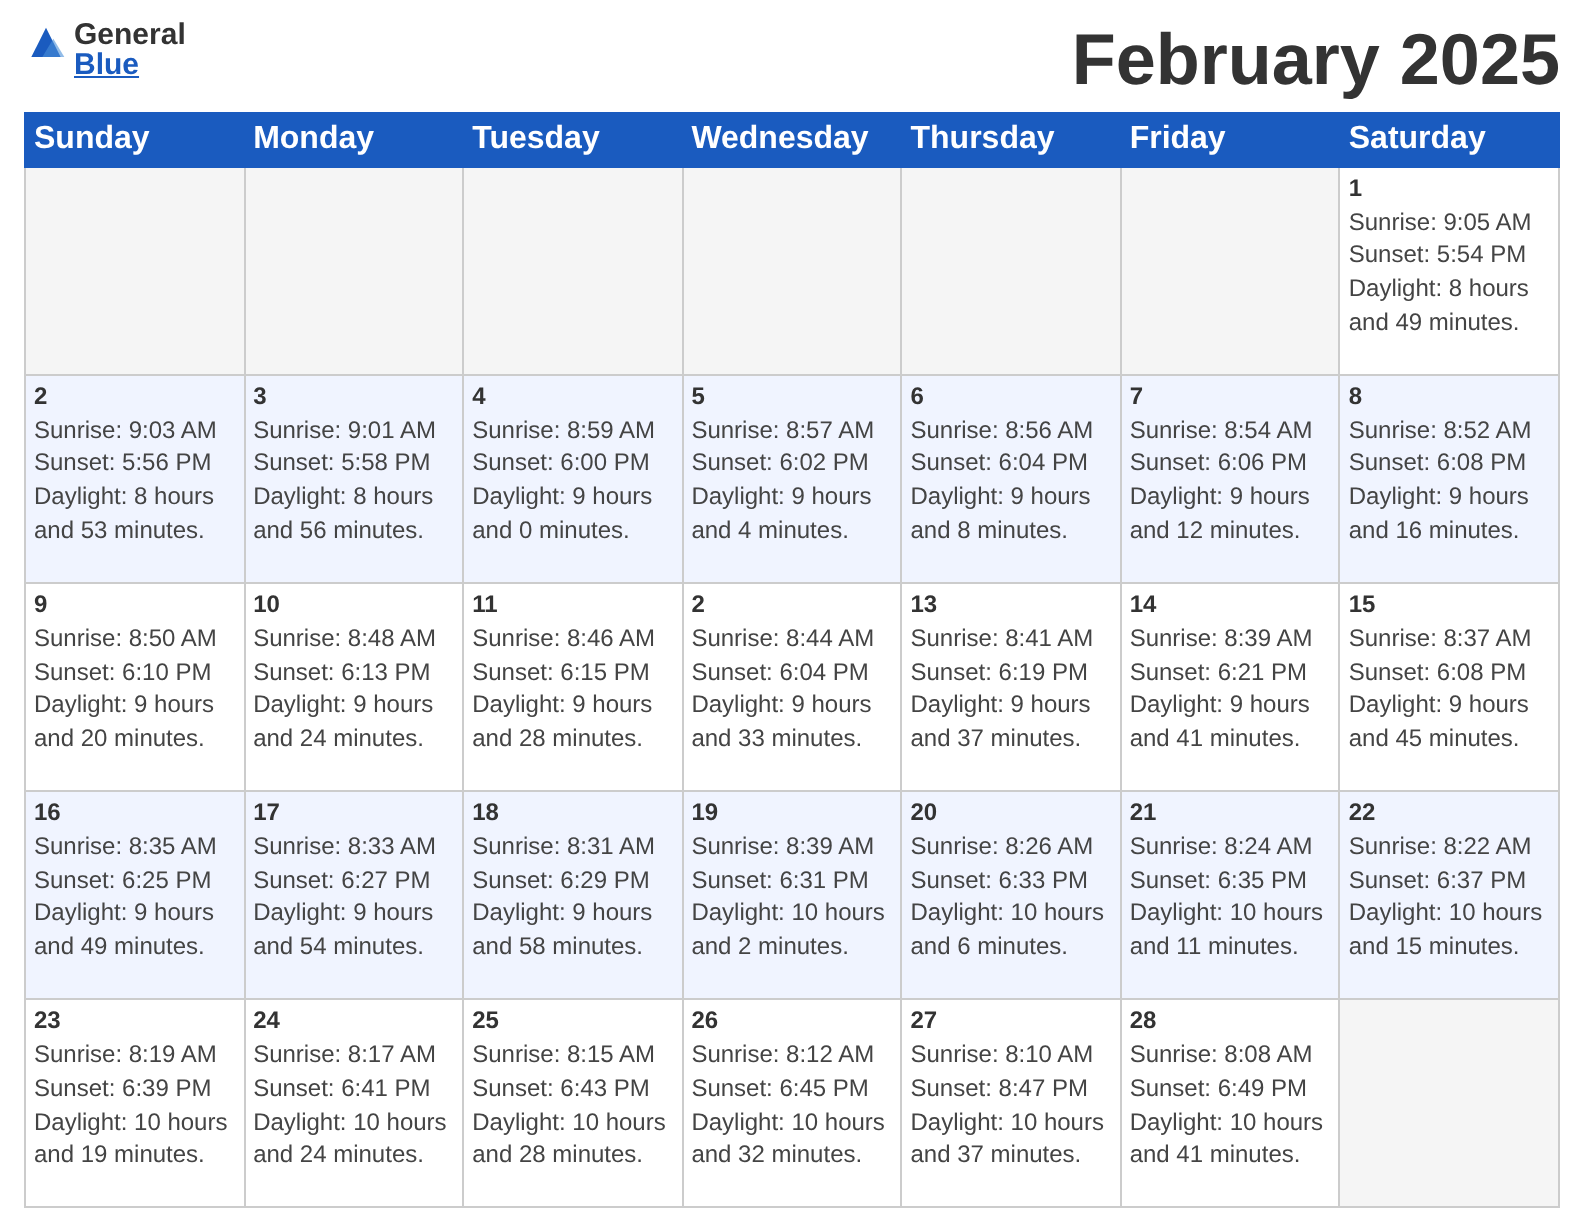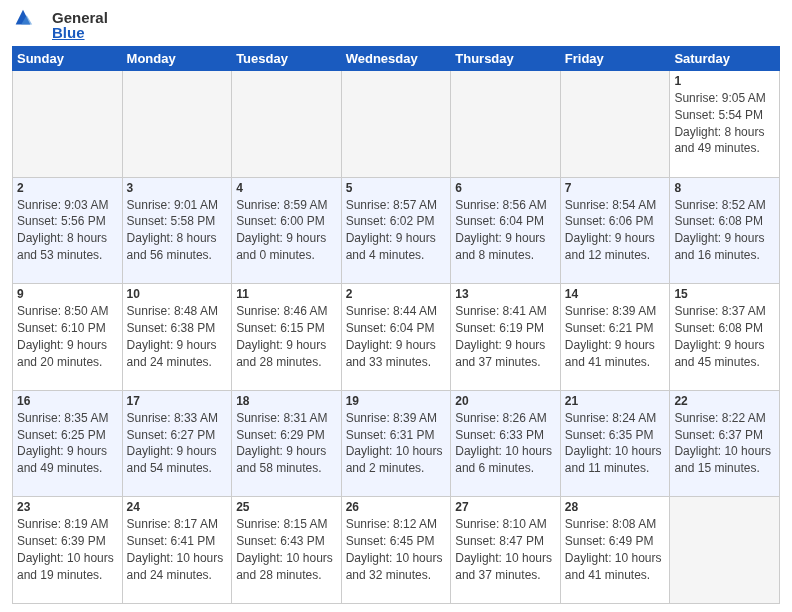--- a/index.html
+++ b/index.html
@@ -18,21 +18,21 @@
       flex-direction: column;
     }
     .header {
       display: flex;
       justify-content: space-between;
       align-items: flex-start;
       margin-bottom: 6px;
     }
     .logo {
       display: flex;
-      gap: 15px;
+      align-items: center;
     }
     .logo-text {
       display: flex;
       flex-direction: column;
       line-height: 1;
     }
     .logo-general {
       font-size: 15px;
       font-weight: bold;
       color: #333;
@@ -65,21 +65,21 @@
     }
     .calendar {
       flex: 1;
       border-collapse: collapse;
       width: 100%;
       table-layout: fixed;
     }
     .calendar th {
       background: #1a5bbf;
       color: #fff;
-      font-size: 13px;
+      font-size: 16px;
       font-weight: bold;
       padding: 4px 4px;
       text-align: left;
       border: 1px solid #1a5bbf;
     }
     .calendar td {
       border: 1px solid #ccc;
       vertical-align: top;
       padding: 3px 4px;
       font-size: 9.5px;
@@ -115,20 +115,21 @@
       <svg class="logo-icon" viewBox="0 0 24 24" xmlns="http://www.w3.org/2000/svg">
         <polygon points="12,2 20,18 4,18" fill="#1a5bbf"></polygon>
         <polygon points="16,8 22,18 10,18" fill="#4a90d9" opacity="0.6"></polygon>
       </svg>
       <div class="logo-text">
         <span class="logo-general">General</span>
         <span class="logo-blue">Blue</span>
       </div>
     </div>
     <div class="title-block">
+      <div class="title-month">February 2025</div>
     </div>
   </div>
 
   <table class="calendar">
     <thead>
       <tr>
         <th>Sunday</th>
         <th>Monday</th>
         <th>Tuesday</th>
         <th>Wednesday</th>
@@ -199,21 +200,21 @@
         <tr>
           <td>
             <span class="day-number">9</span>
             <div class="day-info">Sunrise: 8:50 AM
 Sunset: 6:10 PM
 Daylight: 9 hours and 20 minutes.</div>
           </td>
           <td>
             <span class="day-number">10</span>
             <div class="day-info">Sunrise: 8:48 AM
-Sunset: 6:38 PM
+Sunset: 6:13 PM
 Daylight: 9 hours and 24 minutes.</div>
           </td>
           <td>
             <span class="day-number">11</span>
             <div class="day-info">Sunrise: 8:46 AM
 Sunset: 6:15 PM
 Daylight: 9 hours and 28 minutes.</div>
           </td>
           <td>
             <span class="day-number">2</span>

